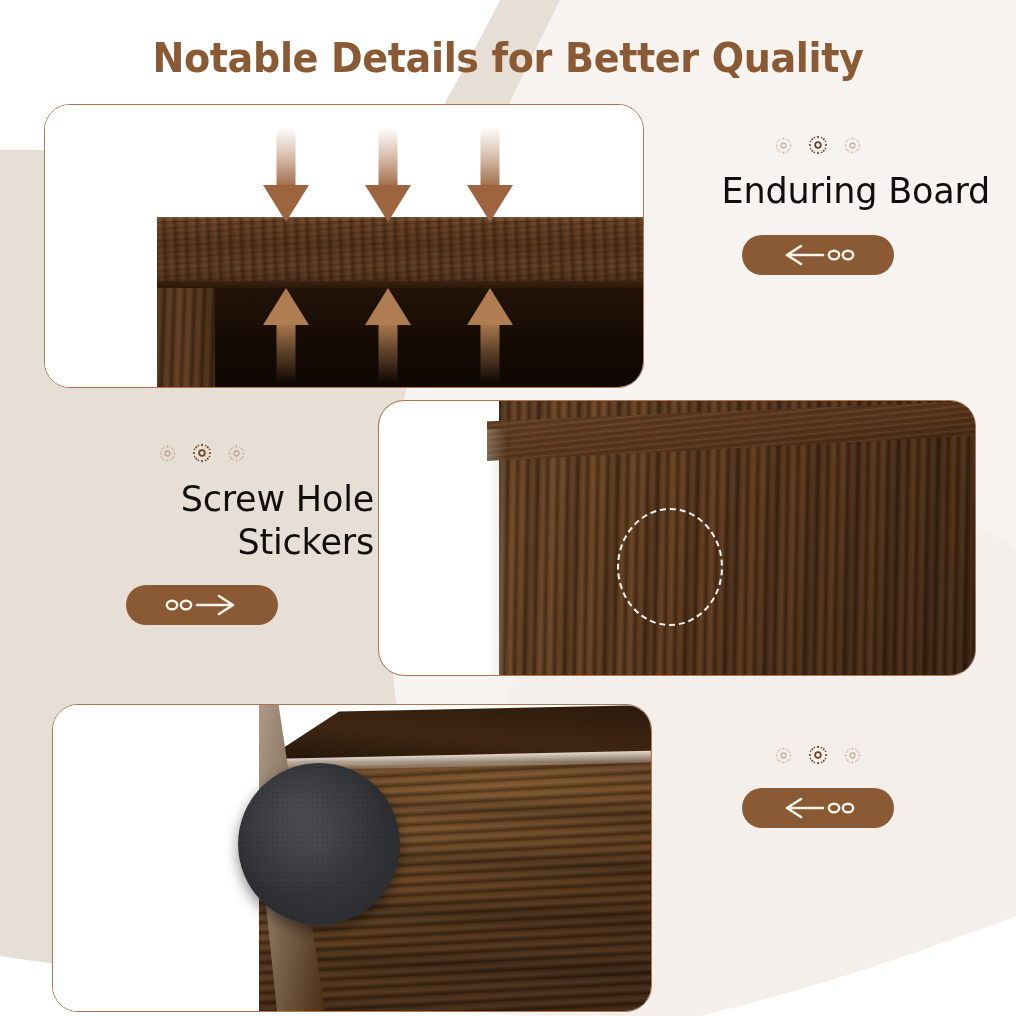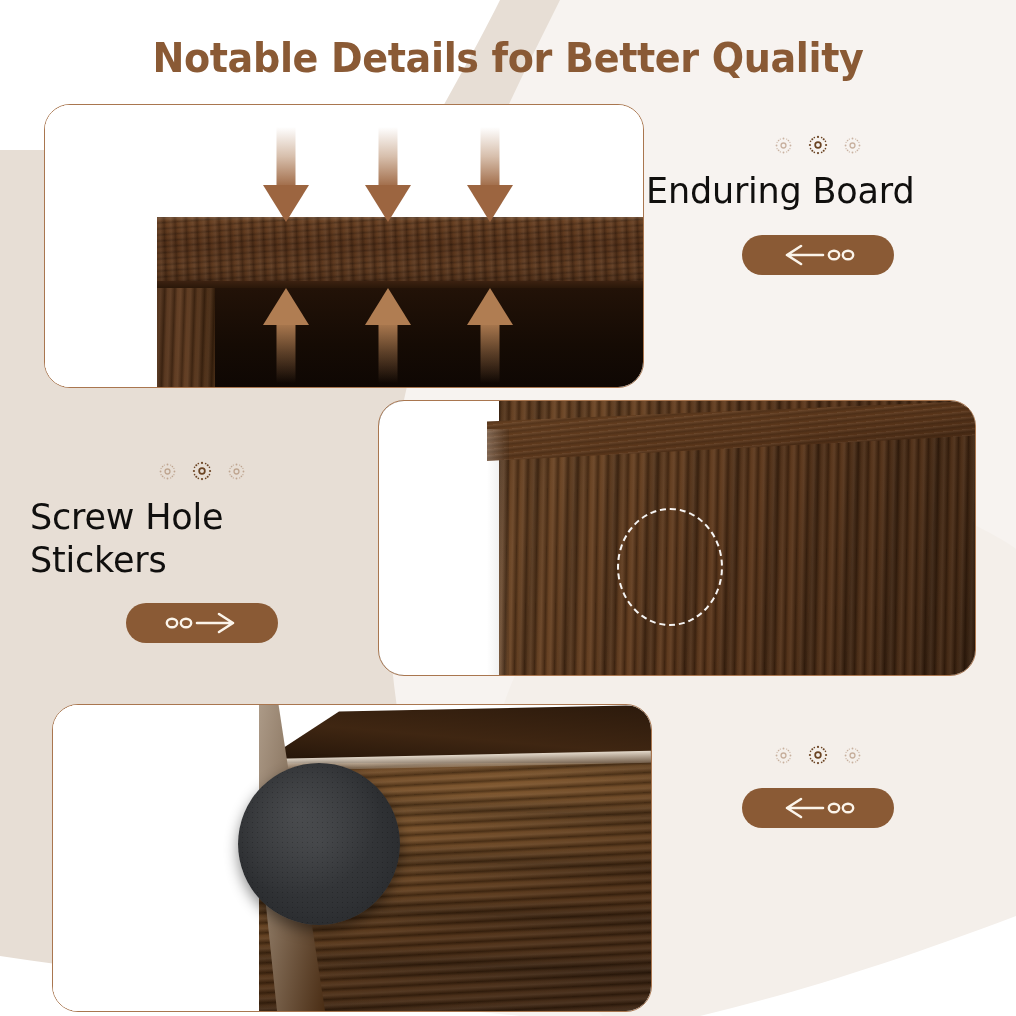--- a/index.html
+++ b/index.html
@@ -230,21 +230,21 @@
       radial-gradient(rgba(255,255,255,0.10) 0.6px, transparent 0.7px),
       radial-gradient(rgba(0,0,0,0.30) 0.6px, transparent 0.7px);
     background-size: 4px 4px, 5px 5px;
     background-position: 0 0, 2px 2px;
     opacity: 0.7;
   }
 
   
   .label-block {
     position: absolute;
-    text-align: left;
+    text-align: right;
     z-index: 25;
   }
   .sun-row {
     display: flex;
     justify-content: center;
     align-items: center;
     gap: 14px;
     margin-bottom: 14px;
   }
   .sun-icon { display: block; }
@@ -264,21 +264,21 @@
     height: 40px;
     border-radius: 22px;
     background: #8A5A35;
     display: flex;
     align-items: center;
     justify-content: center;
   }
   .badge svg { display: block; }
 
   #label-board  { left: 646px; top: 134px; width: 344px; }
-  #label-screw  { left: 30px;  top: 460px; width: 344px; }
+  #label-screw  { left: 30px;  top: 442px; width: 344px; }
   #label-pad    { left: 646px; top: 744px; width: 344px; }
 </style>
 </head>
 <body>
 
 <div id="stage">
 
   <div class="bg-layer">
     <svg class="bg-svg" viewBox="0 0 1016 1016" xmlns="http://www.w3.org/2000/svg" aria-hidden="true">
       <rect x="0" y="0" width="1016" height="1016" fill="#F7F3F0"></rect>

